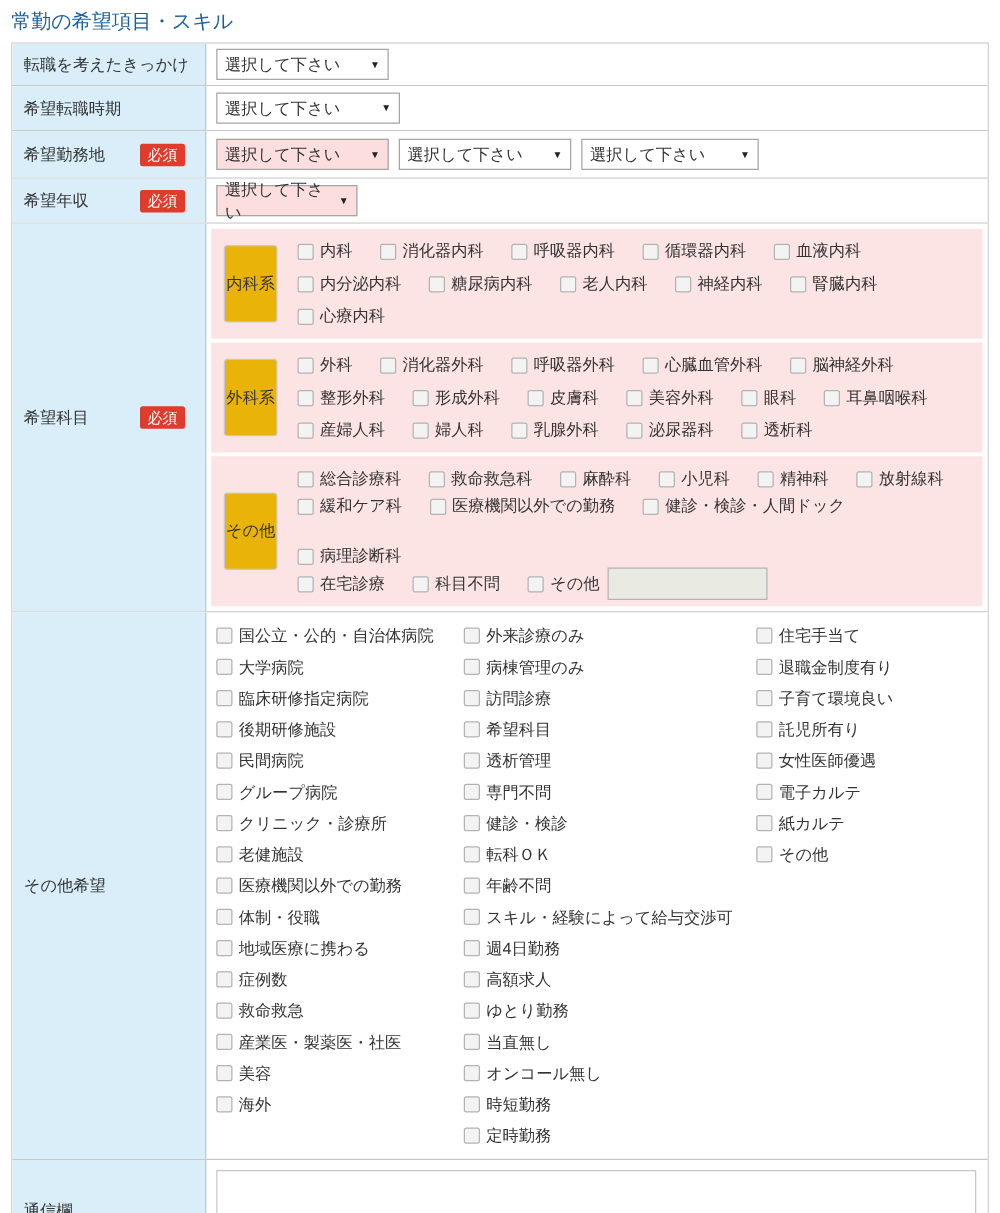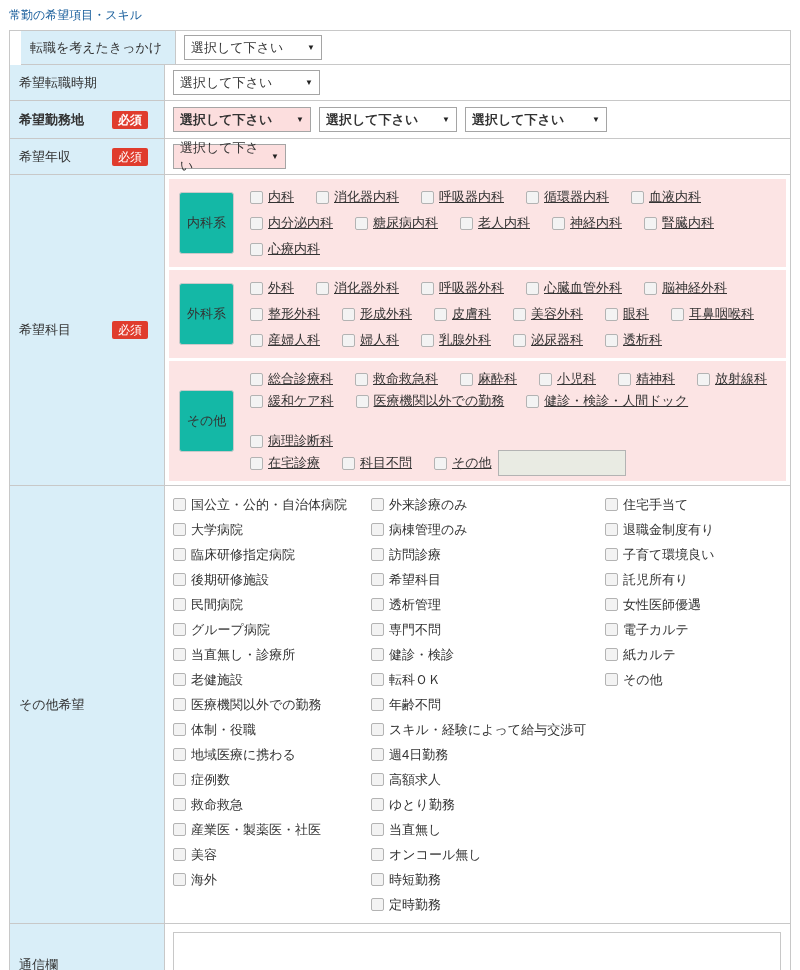--- a/index.html
+++ b/index.html
@@ -6,21 +6,21 @@
   html, body { margin: 0; padding: 0; background: #fff; }
   body {
     font-family: "Liberation Sans", "DejaVu Sans", sans-serif;
     font-size: 13px;
     color: #333;
     width: 800px;
   }
   .page { padding: 5px 9px 8px 9px; }
   .page-title {
     color: #1a5f9c;
-    font-size: 12px;
+    font-size: 16px;
     margin: 2px 0 6px 0;
   }
   .form-table {
     border: 1px solid #c8c8c8;
     width: 782px;
     background: #fff;
   }
   .frow {
     display: flex;
     border-bottom: 1px solid #c8c8c8;
@@ -49,23 +49,23 @@
     flex-shrink: 0;
   }
   .fcontent {
     flex: 1;
     padding: 4px 8px;
     display: flex;
     align-items: center;
     gap: 8px;
     min-width: 0;
   }
-  .h32 { min-height: 32px; margin-left: 11px; }
+  .h32 { min-height: 32px; }
   .h36 { min-height: 36px; }
-  .h38 { min-height: 38px; font-weight: bold; }
+  .h38 { min-height: 38px; }
   
   .sel {
     display: inline-flex;
     align-items: center;
     justify-content: space-between;
     width: 138px;
     height: 25px;
     border: 1px solid #a5a5a5;
     background: #fff;
     padding: 0 6px;
@@ -102,38 +102,37 @@
   .fcontent.dept { padding: 4px; align-items: stretch; }
   .dept-stack { display: flex; flex-direction: column; gap: 3px; width: 100%; }
   .dept-panel {
     background: #fce4e4;
     display: flex;
     align-items: center;
     gap: 16px;
     padding: 5px 8px 5px 10px;
   }
   .dept-tag {
-    width: 55px;
+    width: 43px;
     min-height: 62px;
-    background: #14b8a6;
+    background: #eab308;
     border: 1px solid #c9c9c9;
     border-radius: 3px;
     display: flex;
     align-items: center;
     justify-content: center;
     flex-shrink: 0;
   }
   .dept-rows, .dept-rows-repeat { display: flex; flex-direction: column; flex: 1; min-width: 0; }
   .dept-row {
     display: flex;
     align-items: center;
     gap: 22px;
     min-height: 26px;
     flex-wrap: wrap;
-    text-decoration: underline;
   }
   .contents { display: contents; }
   .other-wrap { display: inline-flex; align-items: center; gap: 6px; }
   .other-input {
     width: 128px;
     height: 26px;
     background: #e9ebe3;
     border: 1px solid #b3b3b3;
     padding: 0 4px;
     font-family: inherit;
@@ -475,21 +474,21 @@
             <label class="cb">
               <input type="checkbox" style="">
               <span>民間病院</span>
             </label>
             <label class="cb">
               <input type="checkbox" style="">
               <span>グループ病院</span>
             </label>
             <label class="cb">
               <input type="checkbox" style="">
-              <span>当直無し・診療所</span>
+              <span>クリニック・診療所</span>
             </label>
             <label class="cb">
               <input type="checkbox" style="">
               <span>老健施設</span>
             </label>
             <label class="cb">
               <input type="checkbox" style="">
               <span>医療機関以外での勤務</span>
             </label>
             <label class="cb">

